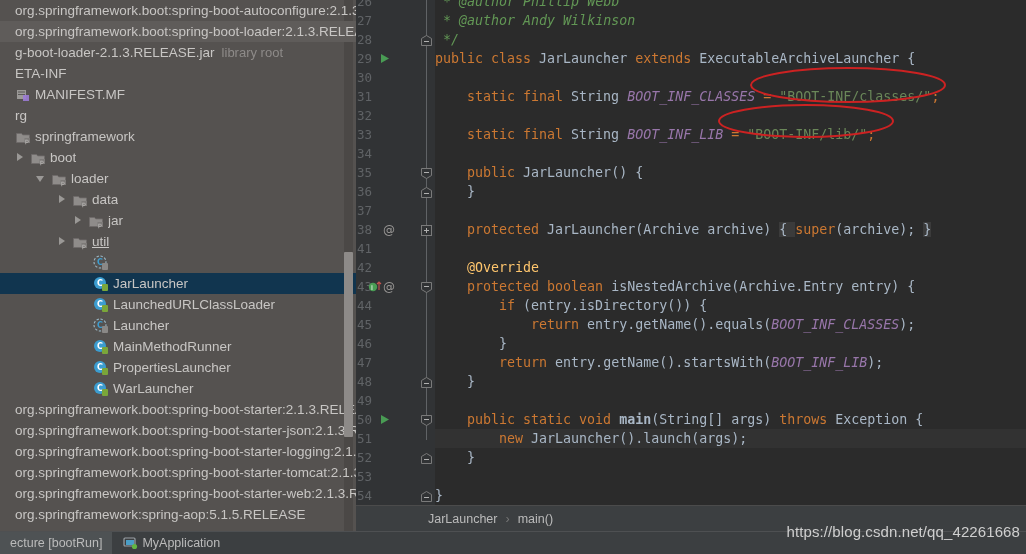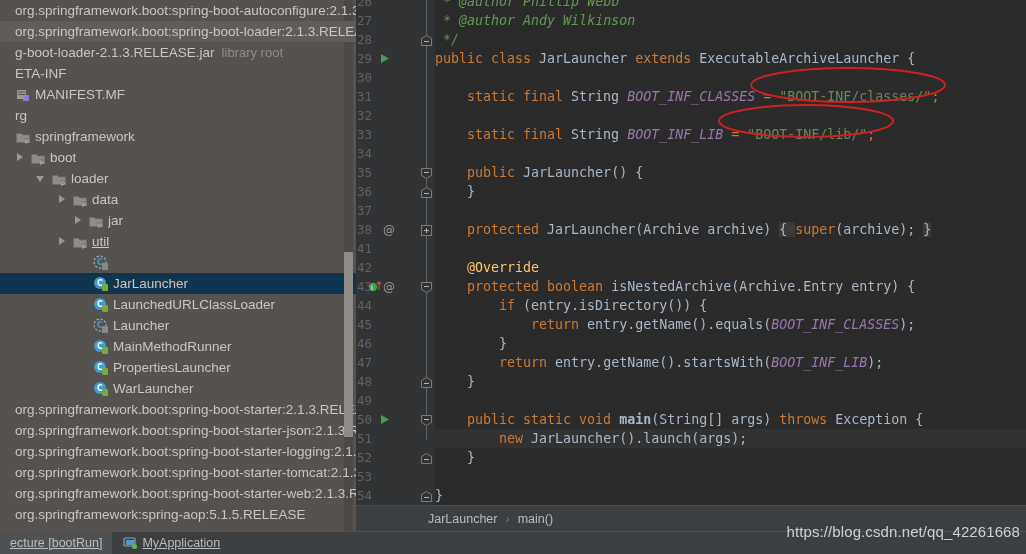--- a/index.html
+++ b/index.html
@@ -139,21 +139,20 @@
   
   #bottombar {
     position: absolute; left: 0; top: 531px;
     width: 1026px; height: 23px;
     background: #3c3f41;
     border-top: 1px solid #4e5052;
     display: flex;
     align-items: center;
     font-size: 12.5px;
     color: #bbbbbb;
-    text-decoration: underline;
   }
   #bottombar .seg {
     height: 23px; display: flex; align-items: center; padding: 0 10px;
   }
   #bottombar .seg.first { background: #4e5254; }
 
   
   #watermark {
     position: absolute; right: 6px; top: 523px;
     font-size: 15px;

